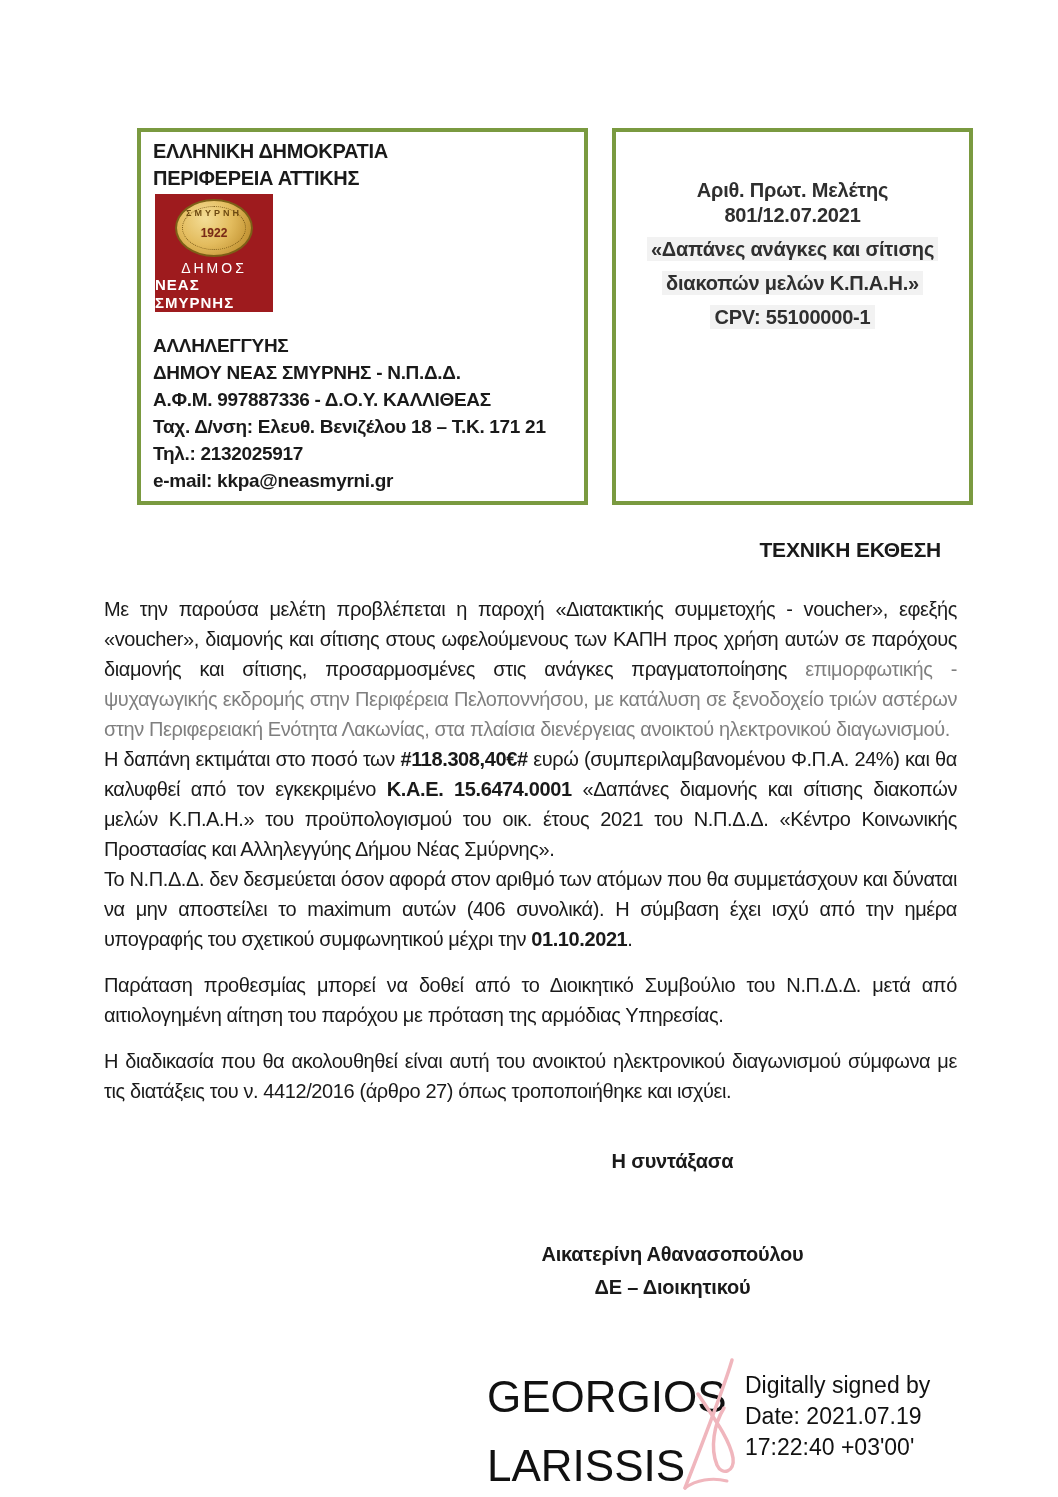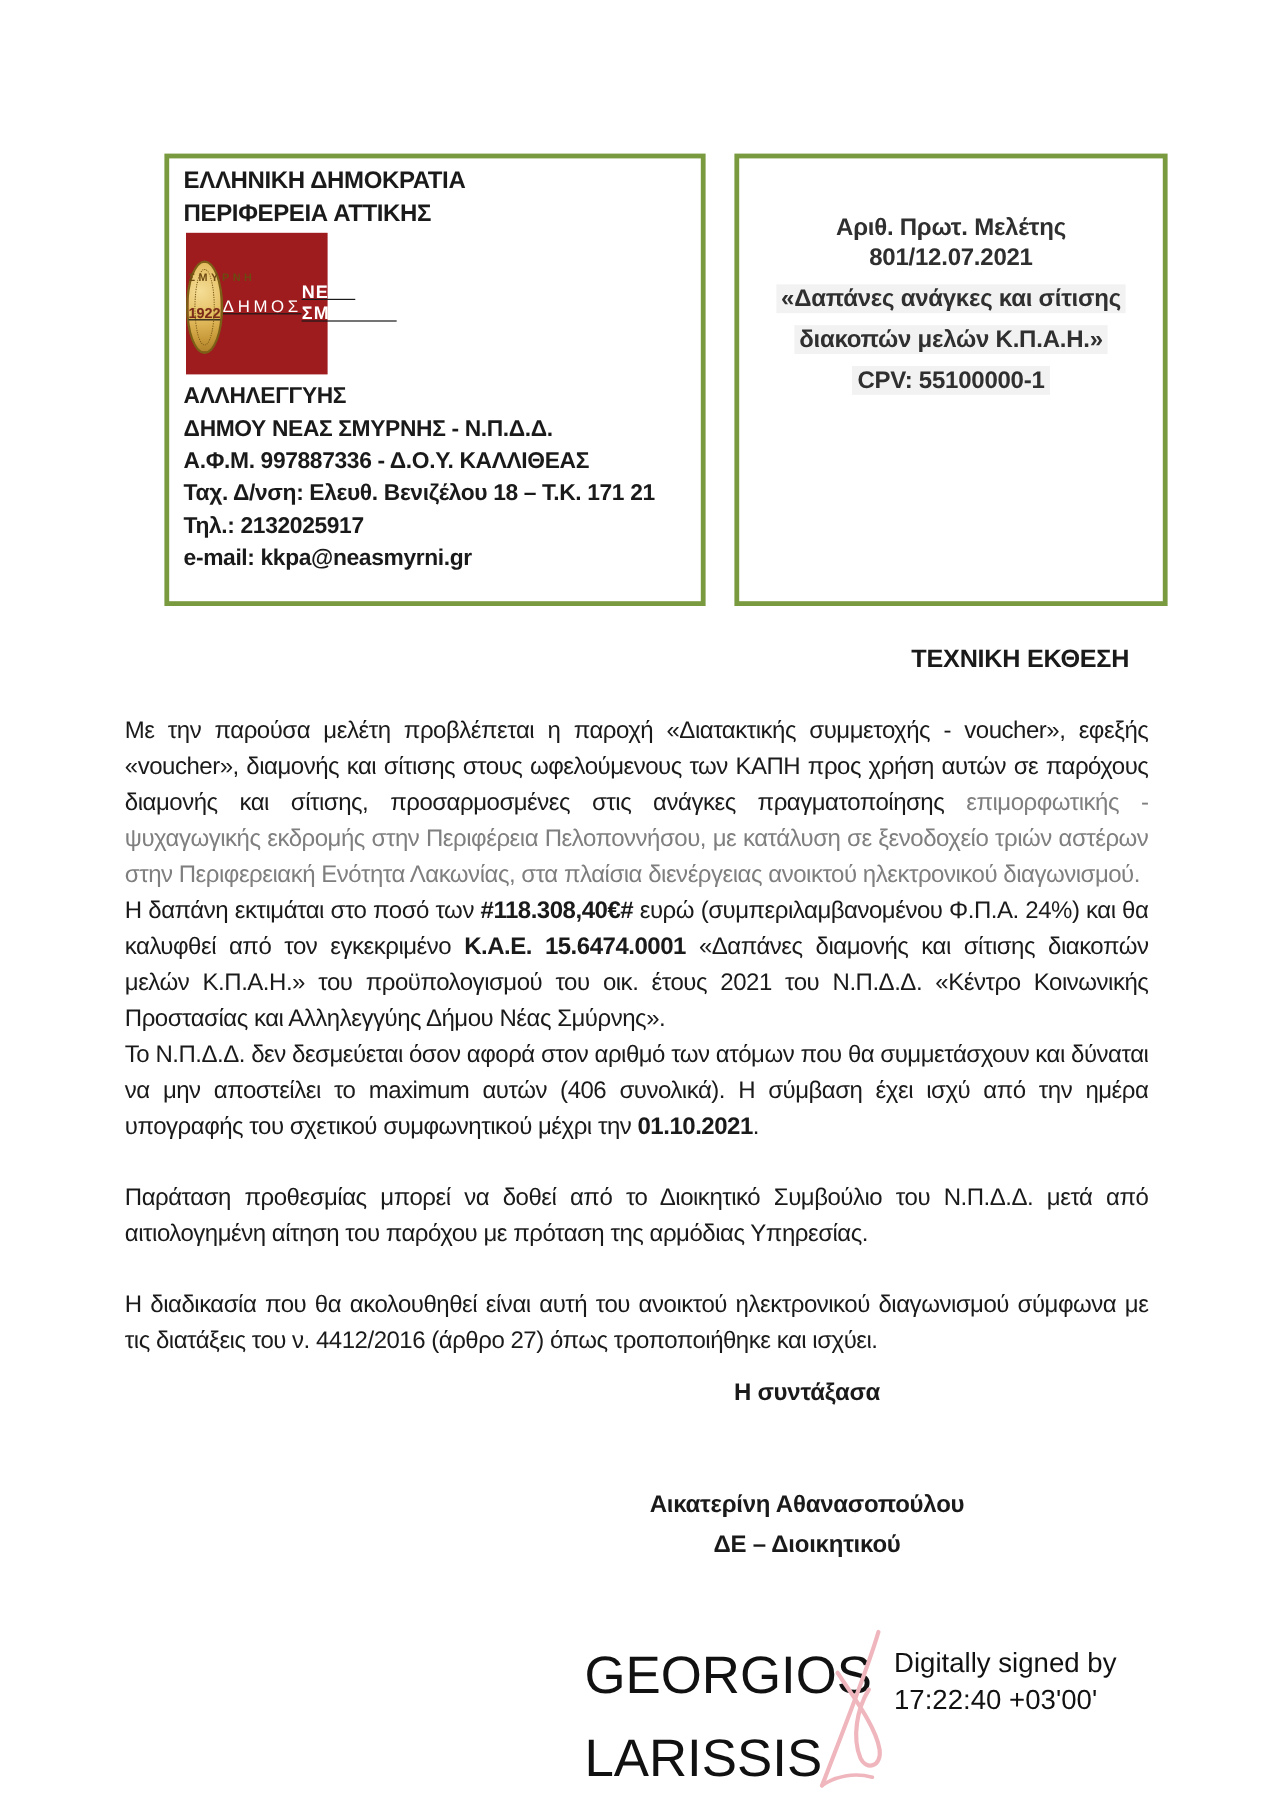--- a/index.html
+++ b/index.html
@@ -14,25 +14,24 @@
 
   
   .box { position:absolute; top:128px; box-sizing:border-box; border:4px solid #7a9a40; background:#fff; }
   .box-left  { left:137px; width:451px; height:377px; padding:6px 12px 0 12px; }
   .box-right { left:612px; width:361px; height:377px; padding:46px 10px 0 10px; text-align:center; }
 
   .box-left .hline { font-size:20px; font-weight:bold; line-height:27px; letter-spacing:-0.3px; white-space:nowrap; }
 
   
   .logo {
-    width:118px; height:118px; margin:2px 0 5px 2px;
+    width:118px; height:118px; margin:2px 0 20px 2px;
     background:#9e1b1e;
-    display:flex; flex-direction:row; align-items:center;
+    display:flex; flex-direction:column; align-items:center;
     box-sizing:border-box;
-    text-decoration:underline;
   }
   .coin {
     width:74px; height:74px; margin-top:5px; border-radius:50%;
     background:radial-gradient(circle at 38% 32%, #f4dd96 0%, #e3bc5e 45%, #c89a3a 75%, #aa7d28 100%);
     border:2px solid #7c5f17;
     position:relative;
     display:flex; align-items:center; justify-content:center;
   }
   .coin-ring {
     position:absolute; inset:5px; border-radius:50%;
@@ -57,21 +56,21 @@
     text-align:right; font-size:21px; font-weight:bold; letter-spacing:-0.2px;
   }
 
   
   .bodytext {
     position:absolute; top:594px; left:104px; width:853px;
     font-size:20px; line-height:30px; letter-spacing:-0.4px;
     text-align:justify;
   }
   .bodytext p { margin:0; }
-  .bodytext p.spaced { margin-top:29px; }
+  .bodytext p.spaced { margin-top:16px; }
   .gray { color:#7f7f7f; }
   .b { font-weight:bold; }
 
   
   .drafter-label {
     position:absolute; top:1150px; left:500px; width:345px;
     text-align:center; font-size:20px; font-weight:bold; letter-spacing:-0.2px;
   }
   .drafter-name {
     position:absolute; top:1238px; left:500px; width:345px;
@@ -150,16 +149,17 @@
   <div class="dsig-swirl">
     <svg width="78" height="140" viewBox="0 0 78 140" fill="none" xmlns="http://www.w3.org/2000/svg">
       <path d="M60 4 C 52 32, 34 78, 13 132" stroke="#f0b6bd" stroke-width="3.5" fill="none" stroke-linecap="round"></path>
       <path d="M26 38 C 42 62, 58 84, 61 102 C 63 116, 50 120, 45 109 C 38 92, 42 68, 52 52" stroke="#f0b6bd" stroke-width="3.5" fill="none" stroke-linecap="round"></path>
       <path d="M13 132 C 24 124, 40 121, 55 125" stroke="#f0b6bd" stroke-width="3" fill="none" stroke-linecap="round"></path>
     </svg>
   </div>
 
   <div class="dsig-details">
     <div>Digitally signed by</div>
+    <div>Date: 2021.07.19</div>
     <div>17:22:40 +03'00'</div>
   </div>
 
 </div>
 
 </body></html>

